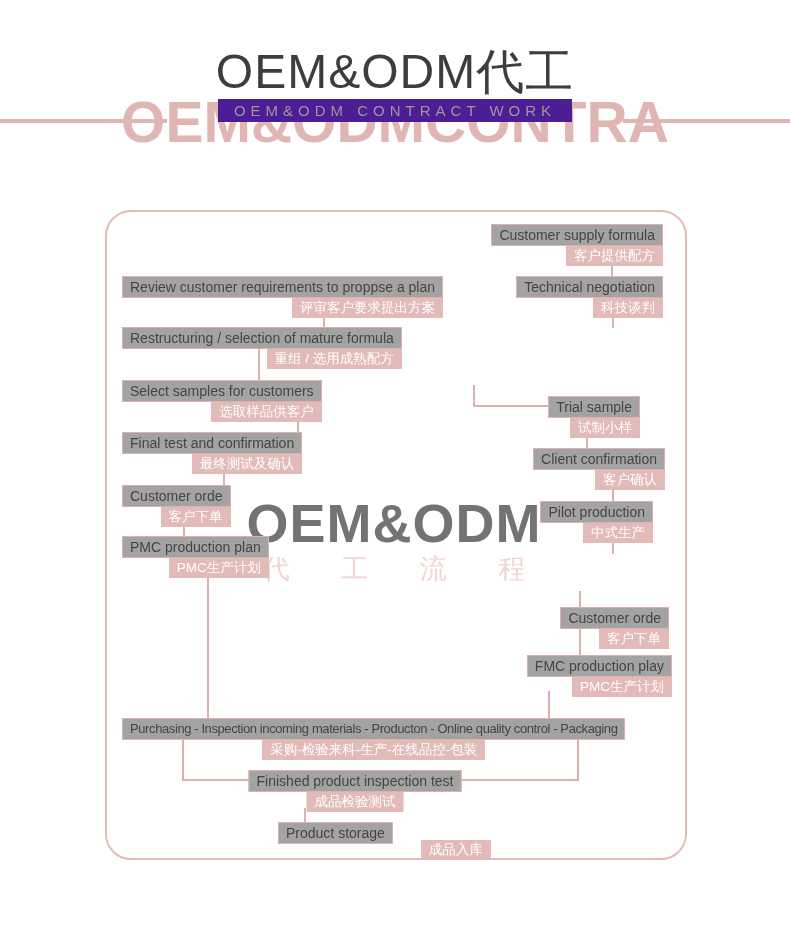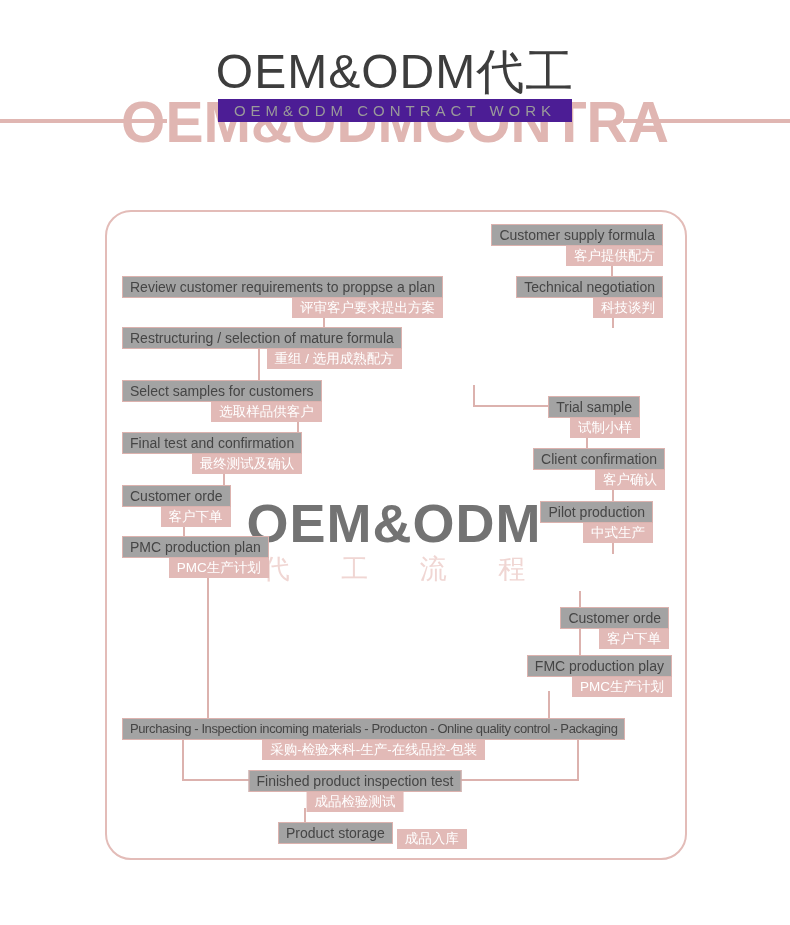--- a/index.html
+++ b/index.html
@@ -46,31 +46,31 @@
     position:absolute; left:105px; top:553px; width:578px; text-align:center;
     font-size:27px; line-height:32px; color:#f0d6d3;
     letter-spacing:22px; text-indent:22px; z-index:0;
   }
 
   
   .node { position:absolute; display:flex; flex-direction:column; z-index:5; }
   .node.l { align-items:flex-end; }
   .node.r { align-items:flex-end; }
   .node.c { align-items:center; }
-  .node.row { flex-direction:row; align-items:flex-start; }
+  .node.row { flex-direction:row; align-items:flex-start;gap:24px; }
   .box {
     background:#a3a3a3; border:1.5px solid #dcb2ae; color:#454545;
     font-size:14px; line-height:18px; padding:1px 7px; white-space:nowrap;
   }
   .box.small-text { font-size:13px; letter-spacing:-0.4px; }
   .zh {
     background:#e2bab7; color:#ffffff; font-size:13.5px; line-height:18px;
     padding:1px 8px; white-space:nowrap;
   }
-  .node.row .zh { margin-left:4px; margin-top:7px; }
+  .node.row .zh { margin-left:4px; margin-top:18px; }
 
   
   .conn { position:absolute; background:#dcb2ae; z-index:2; }
   .conn.v { width:2px; }
   .conn.h { height:2px; }
 </style>
 </head>
 <body>
 
 <div class="page">

